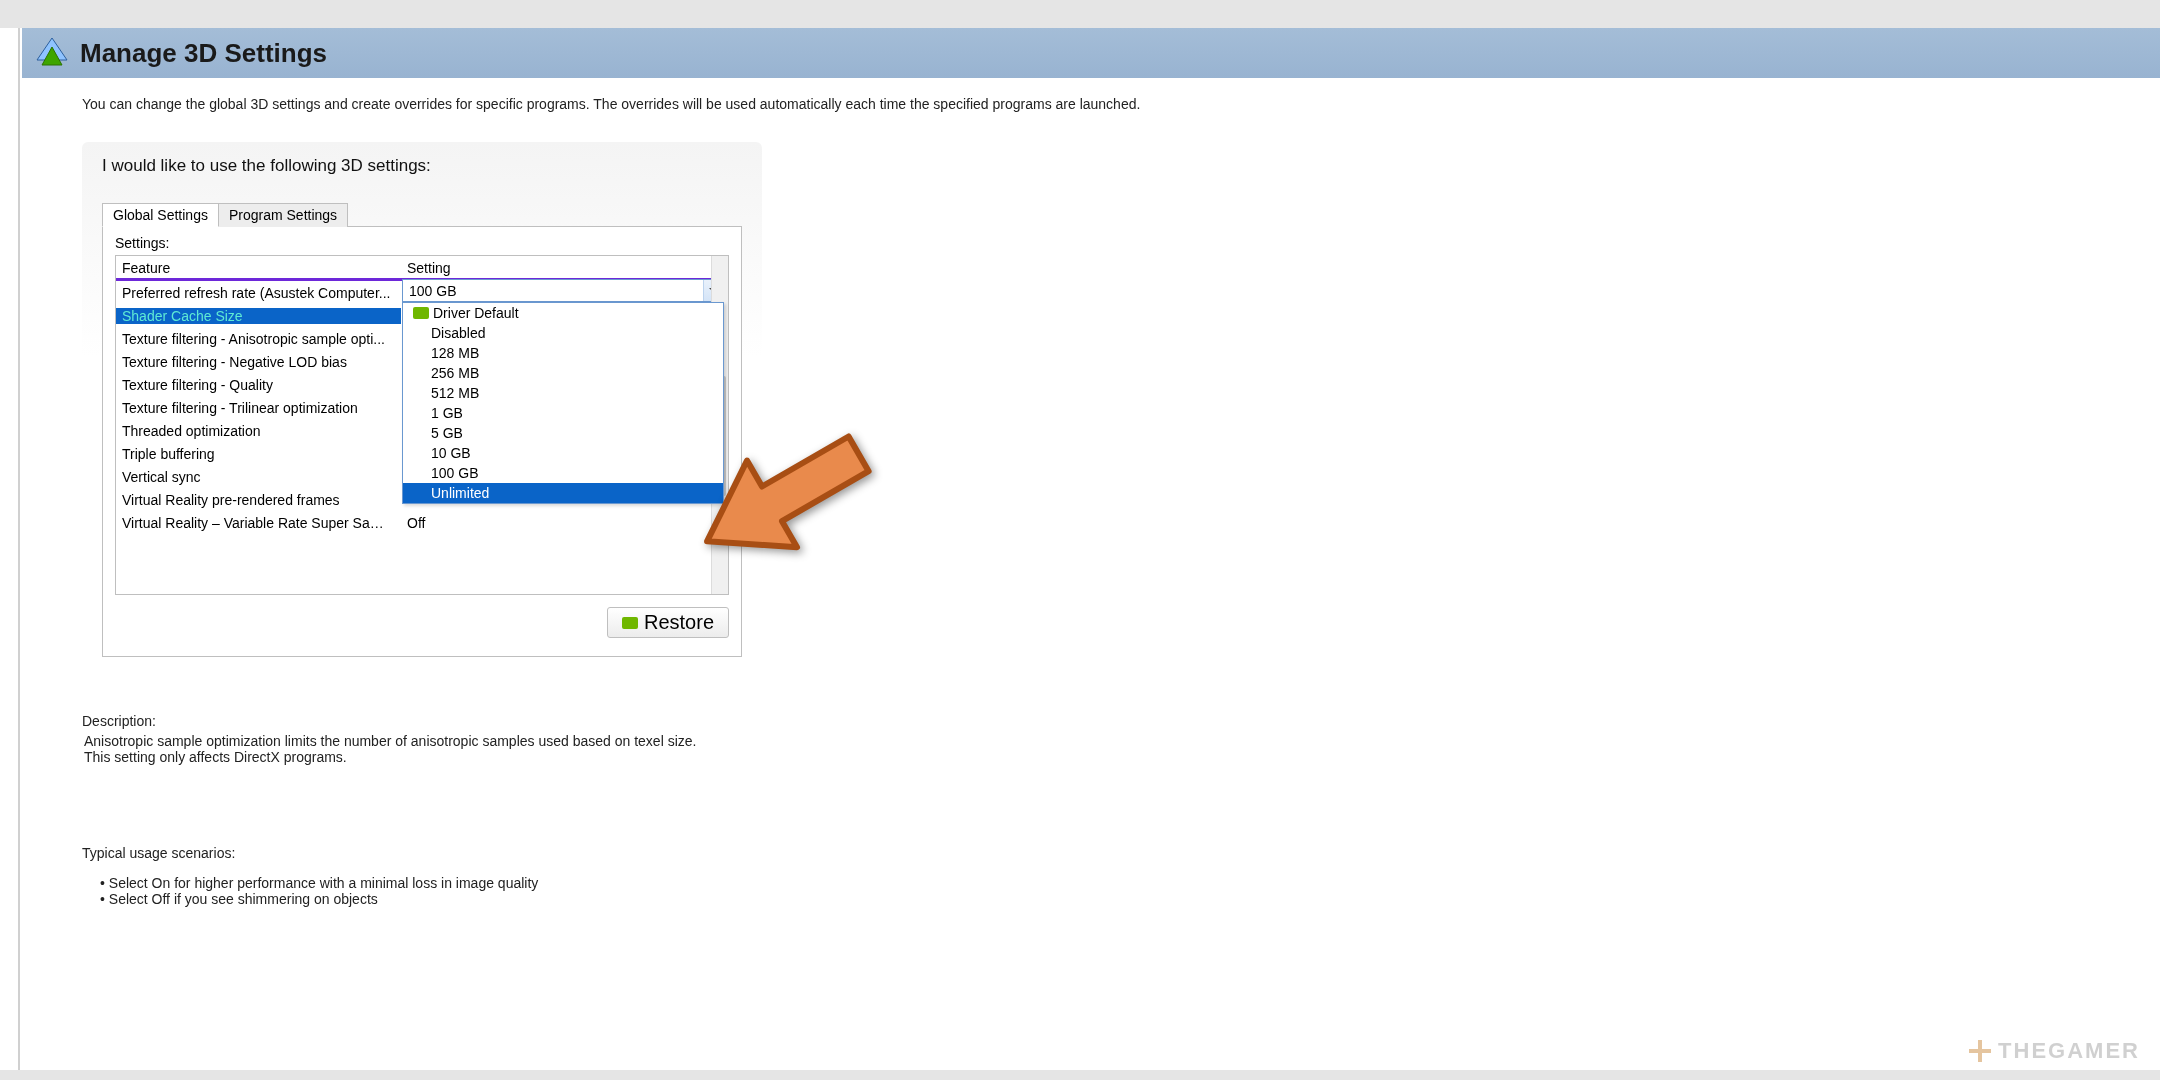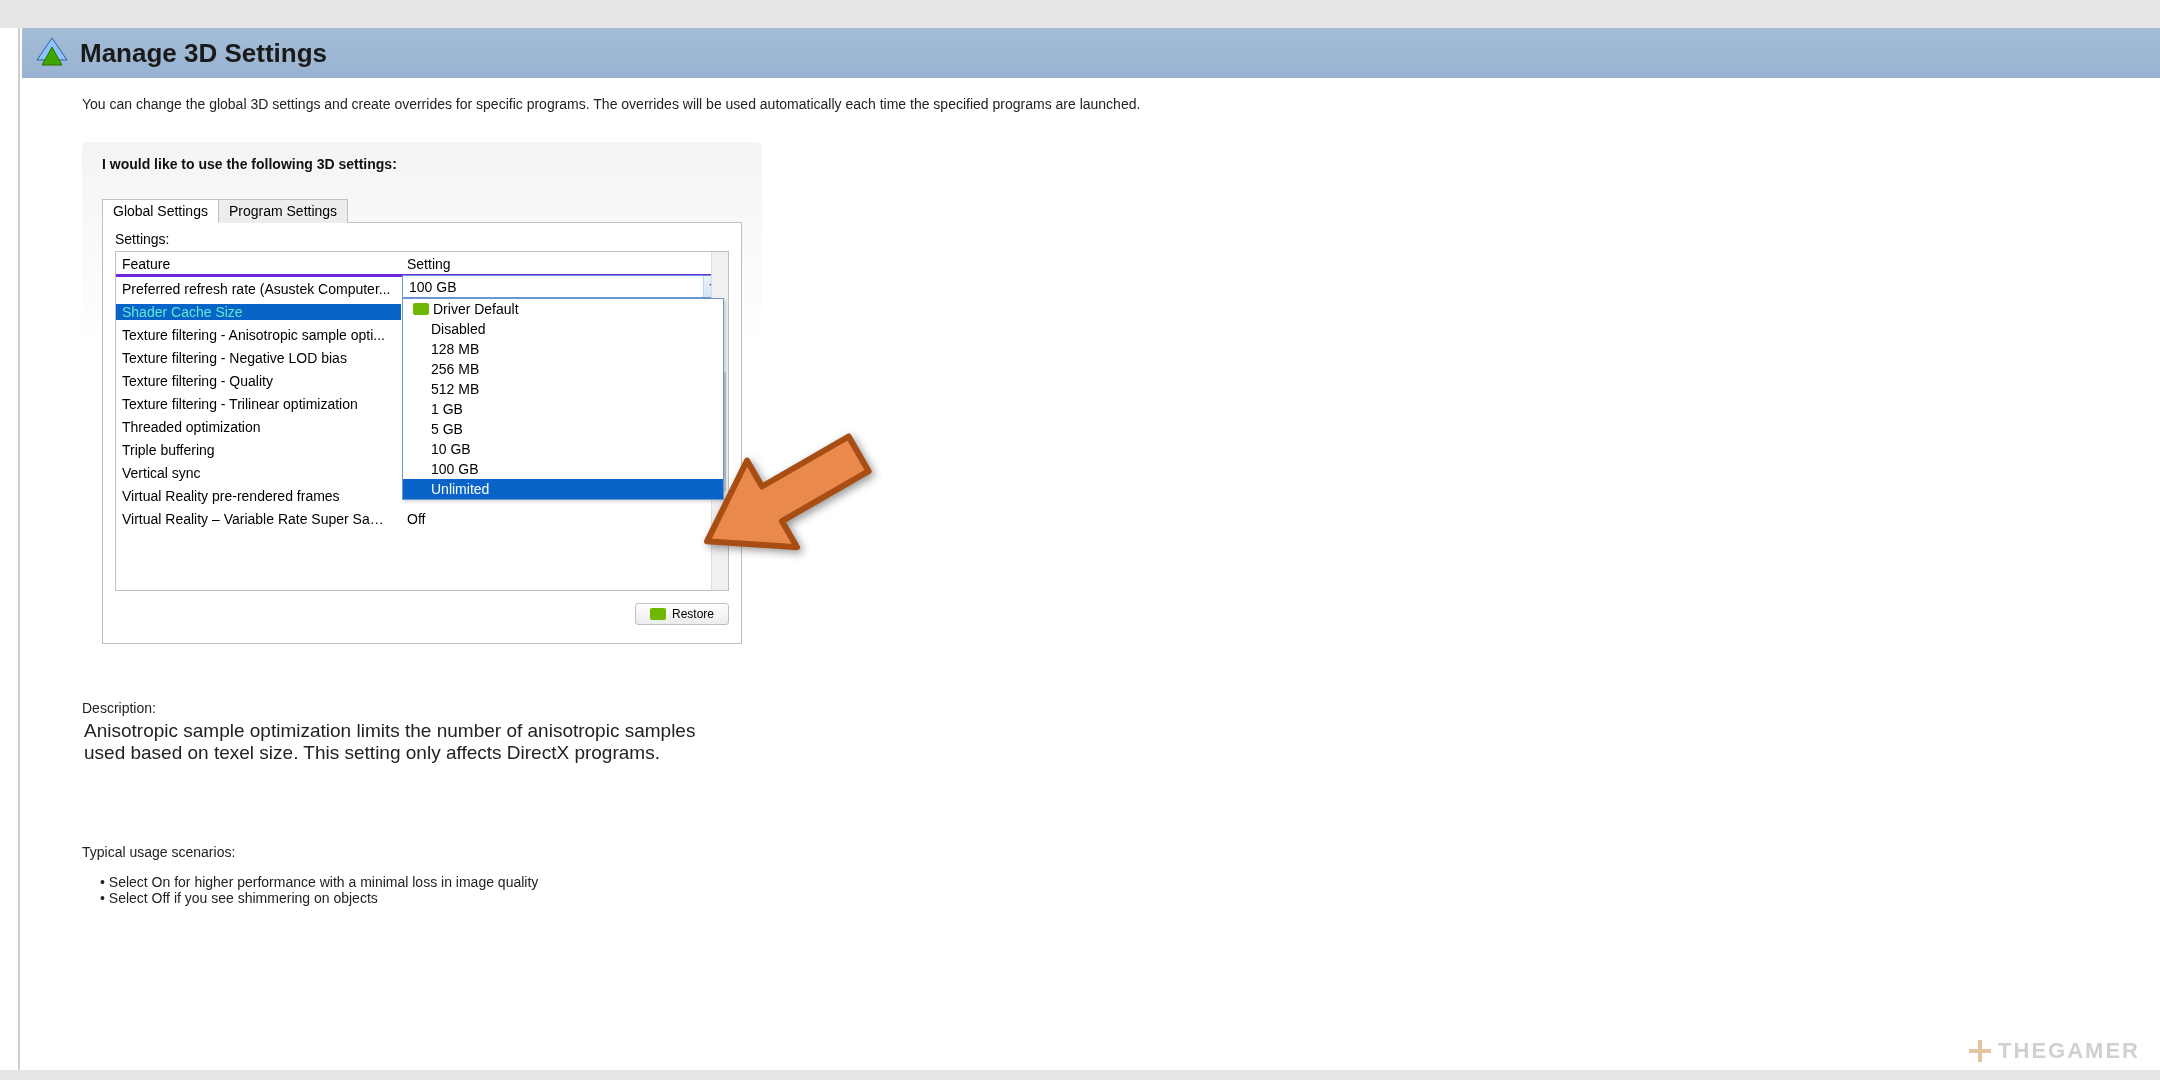--- a/index.html
+++ b/index.html
@@ -10,21 +10,21 @@
 
     .header-banner { position:absolute; left:22px; right:0; top:28px; height:50px;
       background:linear-gradient(#a4bdd7,#98b3d1); display:flex; align-items:center; padding-left:12px; }
     .banner-icon { width:36px; height:36px; margin-right:10px; }
     .banner-title { font-size:26px; font-weight:bold; color:#1a1a1a; }
 
     .content { position:absolute; left:22px; right:0; top:78px; bottom:10px; background:#fff; padding:18px 60px 0 60px; }
     .intro-text { font-size:14px; color:#222; margin-bottom:30px; }
 
     .settings-panel { background:linear-gradient(#f4f4f4,#fff 40%); border-radius:6px; width:680px; padding:14px 20px 22px 20px; position:relative; }
-    .panel-label { font-size:14px; font-weight:bold; color:#111; margin-bottom:26px; }
+    .panel-label { font-size:17px; font-weight:normal; color:#111; margin-bottom:26px; }
 
     .tabrow { display:flex; }
     .tab { font-size:14px; padding:3px 10px; border:1px solid #bfbfbf; border-bottom:none; background:#ededed; cursor:pointer; position:relative; top:1px; }
     .tab.active { background:#fff; border-bottom:1px solid #fff; z-index:2; }
     .tab + .tab { margin-left:-1px; }
 
     .tab-body { border:1px solid #bfbfbf; background:#fff; padding:8px 12px 18px 12px; width:640px; }
     .settings-caption { font-size:14px; margin-bottom:4px; }
 
     .grid-wrap { border:1px solid #bfbfbf; height:340px; position:relative; background:#fff; }
@@ -50,28 +50,28 @@
       box-shadow:2px 2px 3px rgba(0,0,0,.15); font-size:14px; }
     .dd-row { height:20px; display:flex; align-items:center; padding-left:28px; cursor:pointer; position:relative; }
     .dd-row.default { padding-left:10px; }
     .dd-row.default .nvlogo { width:16px; height:12px; background:#6fb700; border-radius:2px; margin-right:4px; }
     .dd-row.highlight { background:#0a64c8; color:#fff; }
 
     .scrollbar { position:absolute; right:0; top:0; bottom:0; width:17px; background:#f0f0f0; border-left:1px solid #dcdcdc; }
     .scroll-thumb { position:absolute; left:2px; right:2px; top:120px; height:120px; background:#c6c6c6; border-radius:2px; }
 
     .restore-wrap { display:flex; justify-content:flex-end; margin-top:12px; }
-    .restore-btn { display:flex; align-items:center; gap:6px; font-size:12px; padding:3px 14px;
+    .restore-btn { display:flex; align-items:center; gap:6px; font-size:20px; padding:3px 14px;
       border:1px solid #bfbfbf; background:linear-gradient(#fff,#ececec); border-radius:3px; cursor:pointer; }
     .restore-btn .nvlogo { width:16px; height:12px; background:#6fb700; border-radius:2px; }
 
     
     .desc-block { margin-top:34px; width:680px; }
     .desc-head { font-size:14px; color:#222; margin-bottom:4px; }
-    .desc-text { font-size:19px; color:#222; max-width:640px; margin-left:2px; }
+    .desc-text { font-size:14px; color:#222; max-width:640px; margin-left:2px; }
     .usage-block { margin-top:80px; width:680px; }
     .usage-head { font-size:14px; color:#222; margin-bottom:14px; }
     .bullet { font-size:14px; color:#222; margin-left:18px; }
 
     
     .arrow-annot { position:absolute; left:680px; top:420px; width:220px; height:170px; z-index:20; filter:drop-shadow(3px 3px 4px rgba(0,0,0,.4)); }
 
     
     .watermark { position:absolute; right:20px; bottom:16px; font-size:22px; font-weight:bold; letter-spacing:2px;
       color:rgba(120,120,120,.35); display:flex; align-items:center; gap:6px; }

